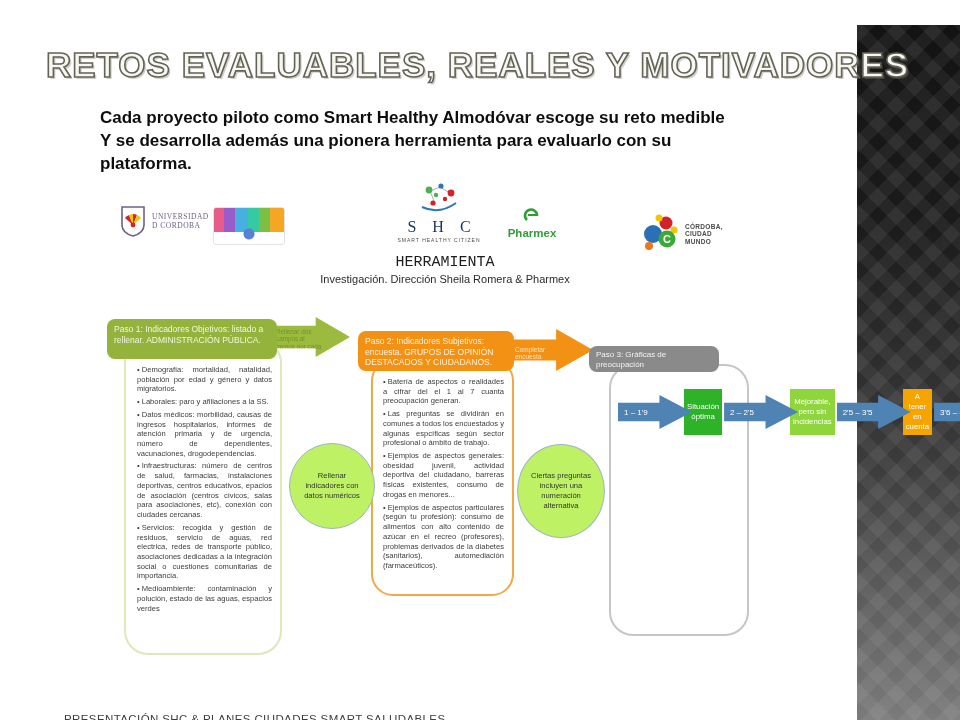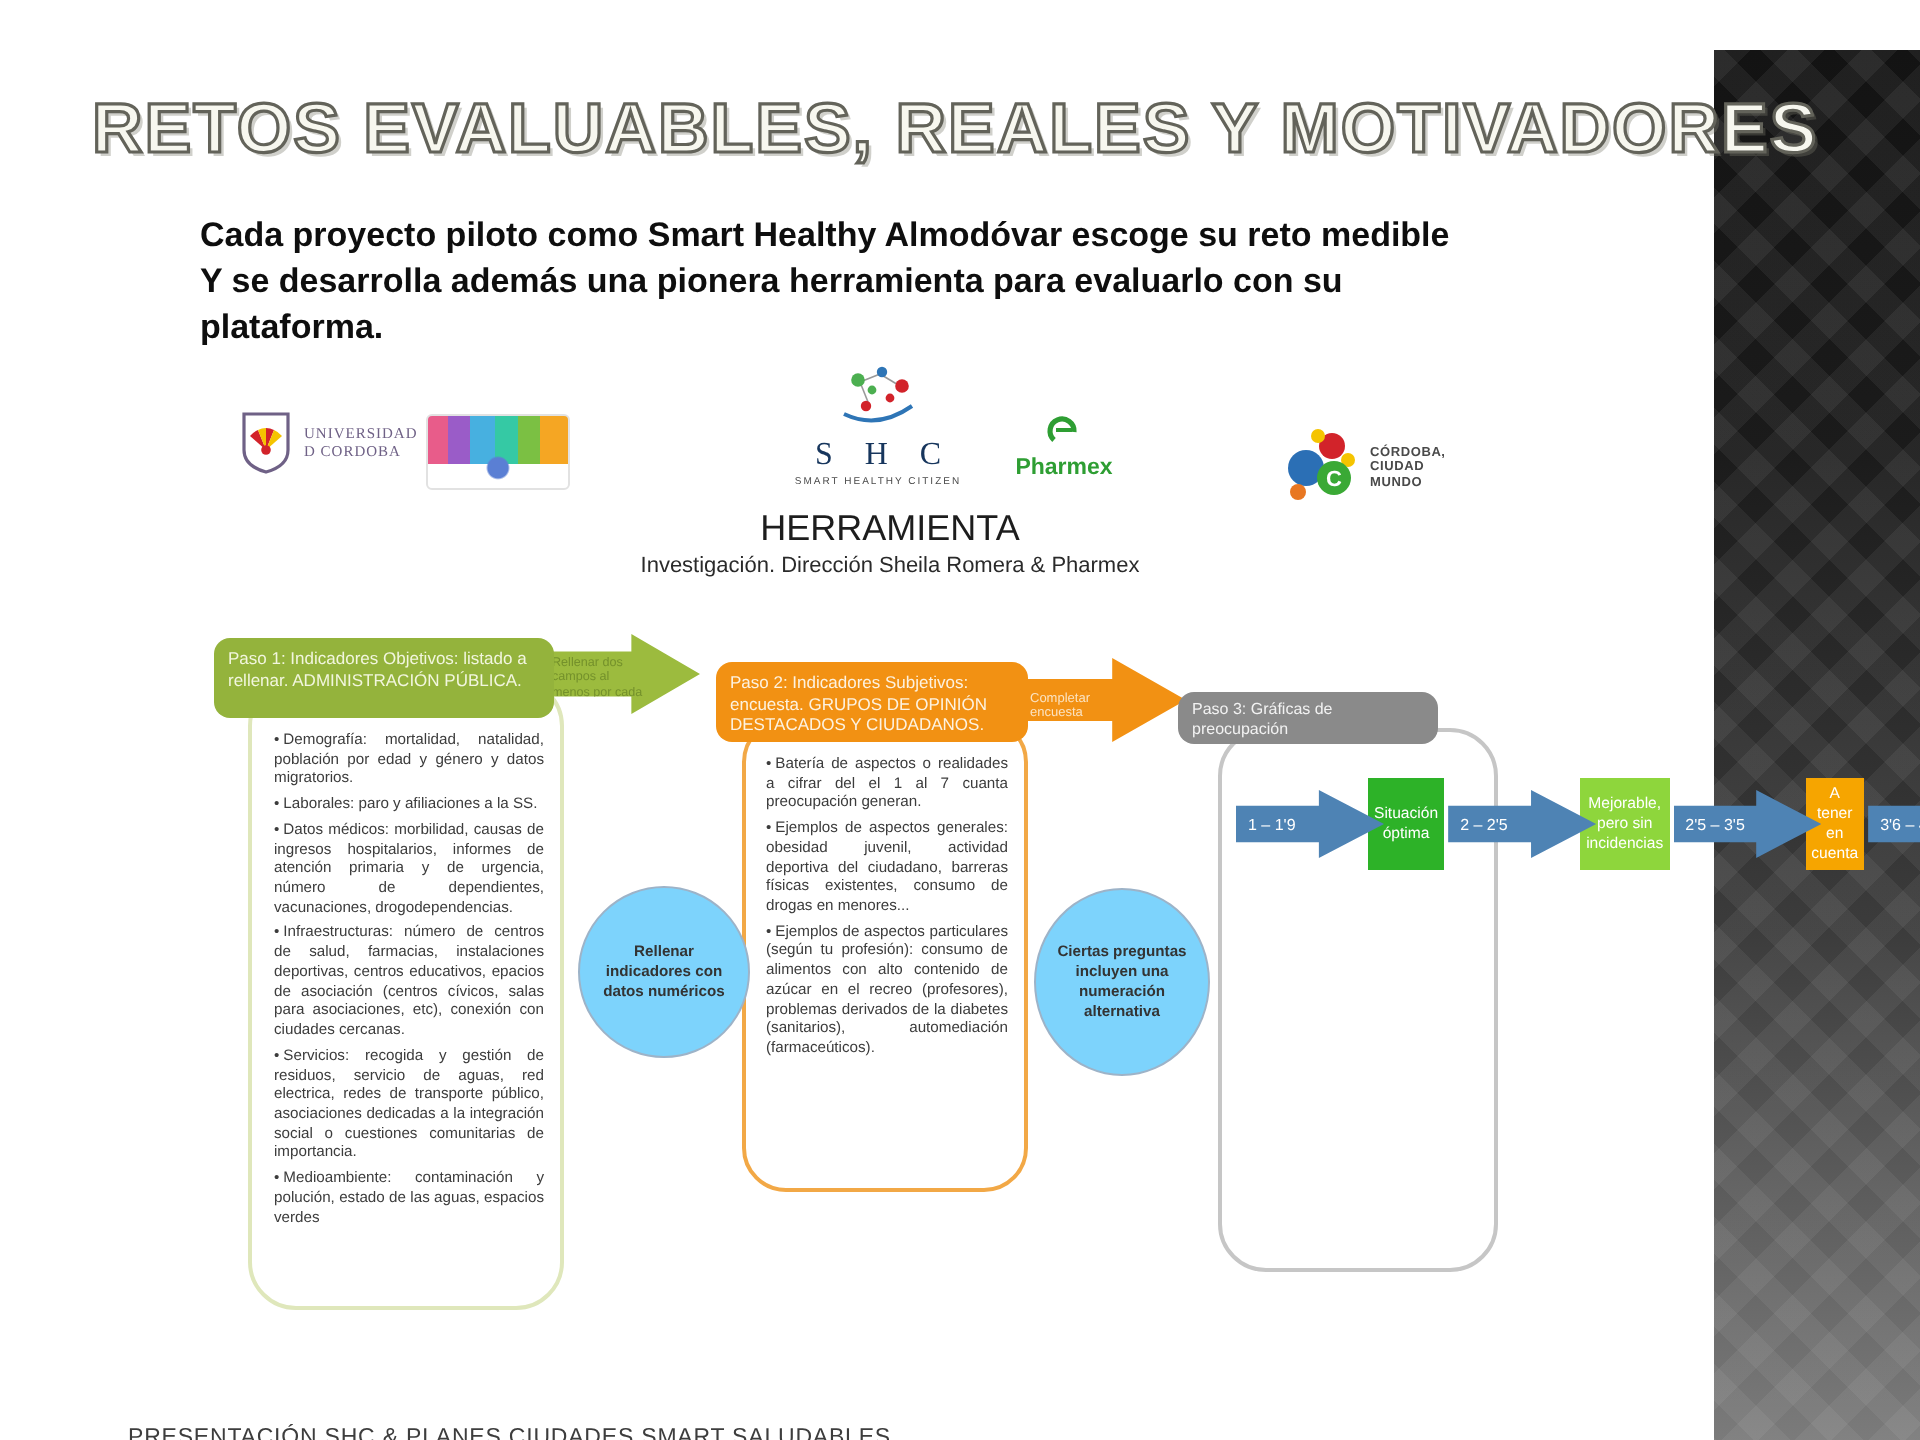--- a/index.html
+++ b/index.html
@@ -36,21 +36,21 @@
   }
   .shc-logo { position:absolute; left:396px; top:164px; width:86px; text-align:center; }
   .shc-acronym { font-family:"Liberation Serif",serif; font-size:16px; letter-spacing:6px; color:#17365d; margin-left:6px; margin-top:1px; }
   .shc-tagline { font-size:5px; letter-spacing:1px; color:#4a4a4a; margin-top:1px; }
   .pharmex-logo { position:absolute; left:500px; top:190px; width:64px; text-align:center; }
   .pharmex-label { font-size:11.5px; font-weight:bold; color:#2e9e33; }
   .cordoba-logo { position:absolute; left:640px; top:196px; display:flex; align-items:center; gap:3px; }
   .cordoba-text { font-size:6.5px; font-weight:bold; color:#4a4a4a; line-height:1.15; letter-spacing:0.3px; }
 
   .herramienta { position:absolute; left:150px; top:237px; width:590px; text-align:center; color:#1d1d1d; }
-  .herr-1 { font-size:18px; }
+  .herr-1 { font-size:15px;font-family:Liberation Mono, monospace; }
   .herr-2 { font-size:15px; margin-top:1px; }
   .herr-3 { font-size:11px; margin-top:2px; color:#2a2a2a; }
 
   
   .step-header { position:absolute; border-radius:8px; color:#f7f7ef; line-height:1.25; padding:5px 7px; z-index:4; }
   .paso1-header { left:107px; top:302px; width:170px; height:40px; background:#94b33c; font-size:8.5px; color:#f2f6de; }
   .paso2-header { left:358px; top:314px; width:156px; height:40px; background:#f29113; font-size:8.5px; color:#fdf2e0; }
   .paso3-header { left:589px; top:329px; width:130px; height:26px; background:#8a8a8a; font-size:8px; color:#f2f2f2; padding-top:4px; }
 
   
@@ -65,23 +65,23 @@
   
   .content-box { position:absolute; background:#fff; z-index:1; }
   .paso1-box { left:124px; top:322px; width:158px; height:316px; border:2px solid #dfe7bb; border-radius:24px; padding:24px 8px 8px 11px; }
   .paso2-box { left:371px; top:342px; width:143px; height:237px; border:2px solid #f2a846; border-radius:22px; padding:16px 8px 8px 10px; }
   .paso3-box { left:609px; top:347px; width:140px; height:272px; border:2px solid #c6c6c6; border-radius:24px; padding:23px 6px 8px 7px; }
 
   .bullets { list-style:none; font-size:7.6px; color:#3c3c3c; line-height:1.28; text-align:justify; }
   .bullets li { margin-bottom:3px; }
   .bullets li::before { content:"\2022"; margin-right:2px; }
 
-  .note-circle { position:absolute; background:#7dd3fc; border:1px solid #9db3c8; border-radius:50%;
+  .note-circle { position:absolute; background:#bef264; border:1px solid #9db3c8; border-radius:50%;
     display:flex; align-items:center; justify-content:center; text-align:center;
-    font-size:7.6px; color:#333; line-height:1.35; z-index:5;font-weight:bold; }
+    font-size:7.6px; color:#333; line-height:1.35; z-index:5; }
   .circle1 { left:289px; top:426px; width:86px; height:86px; padding:8px; }
   .circle2 { left:517px; top:427px; width:88px; height:94px; padding:10px; }
 
   
   .scale-col { display:flex; flex-direction:row; gap:2px; }
   .scale-row { position:relative; display:flex; align-items:center; height:46px; }
   .scale-arrow { position:relative; width:74px; height:34px; background:#4e83b4; flex-shrink:0;
     clip-path:polygon(0 23%, 56% 23%, 56% 0, 100% 50%, 56% 100%, 56% 77%, 0 77%); }
   .scale-range { position:absolute; left:6px; top:0; height:100%; display:flex; align-items:center;
     font-size:8px; color:#fff; white-space:nowrap; }
@@ -186,20 +186,21 @@
       </ul>
   </div>
 
   <div class="step-header paso2-header">Paso 2: Indicadores Subjetivos: encuesta. GRUPOS DE OPINIÓN DESTACADOS Y CIUDADANOS.</div>
   <div class="flow-arrow arrow-orange">
     <div class="arrow-text">Completar encuesta</div>
   </div>
   <div class="content-box paso2-box">
     <ul class="bullets">
         <li>Batería de aspectos o realidades a cifrar del el 1 al 7 cuanta preocupación generan.</li>
+        <li>Las preguntas se dividirán en comunes a todos los encuestados y algunas espcíficas según sector profesional o ámbito de trabajo.</li>
         <li>Ejemplos de aspectos generales: obesidad juvenil, actividad deportiva del ciudadano, barreras físicas existentes, consumo de drogas en menores...</li>
         <li>Ejemplos de aspectos particulares (según tu profesión): consumo de alimentos con alto contenido de azúcar en el recreo (profesores), problemas derivados de la diabetes (sanitarios), automediación (farmaceúticos).</li>
       </ul>
   </div>
 
   <div class="note-circle circle1">Rellenar indicadores con datos numéricos</div>
   <div class="note-circle circle2">Ciertas preguntas incluyen una numeración alternativa</div>
 
   <div class="step-header paso3-header">Paso 3: Gráficas de preocupación</div>
   <div class="content-box paso3-box">

